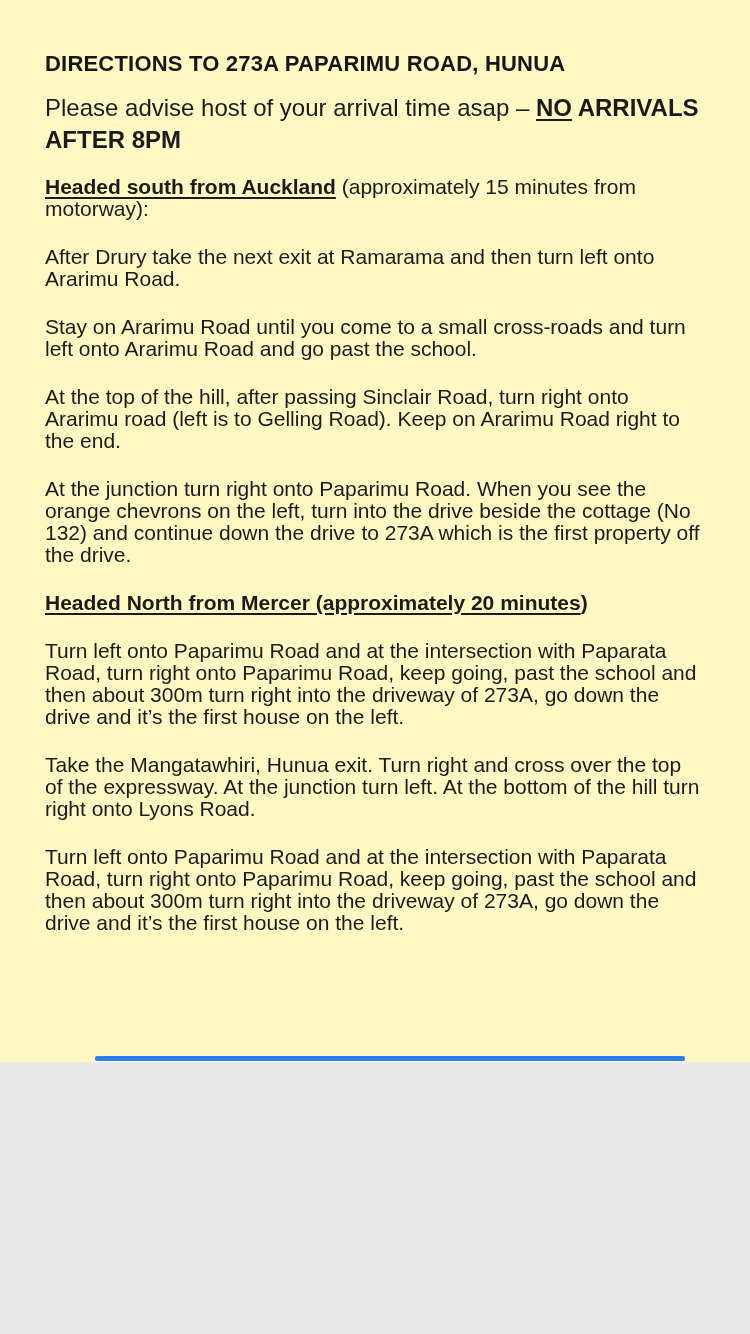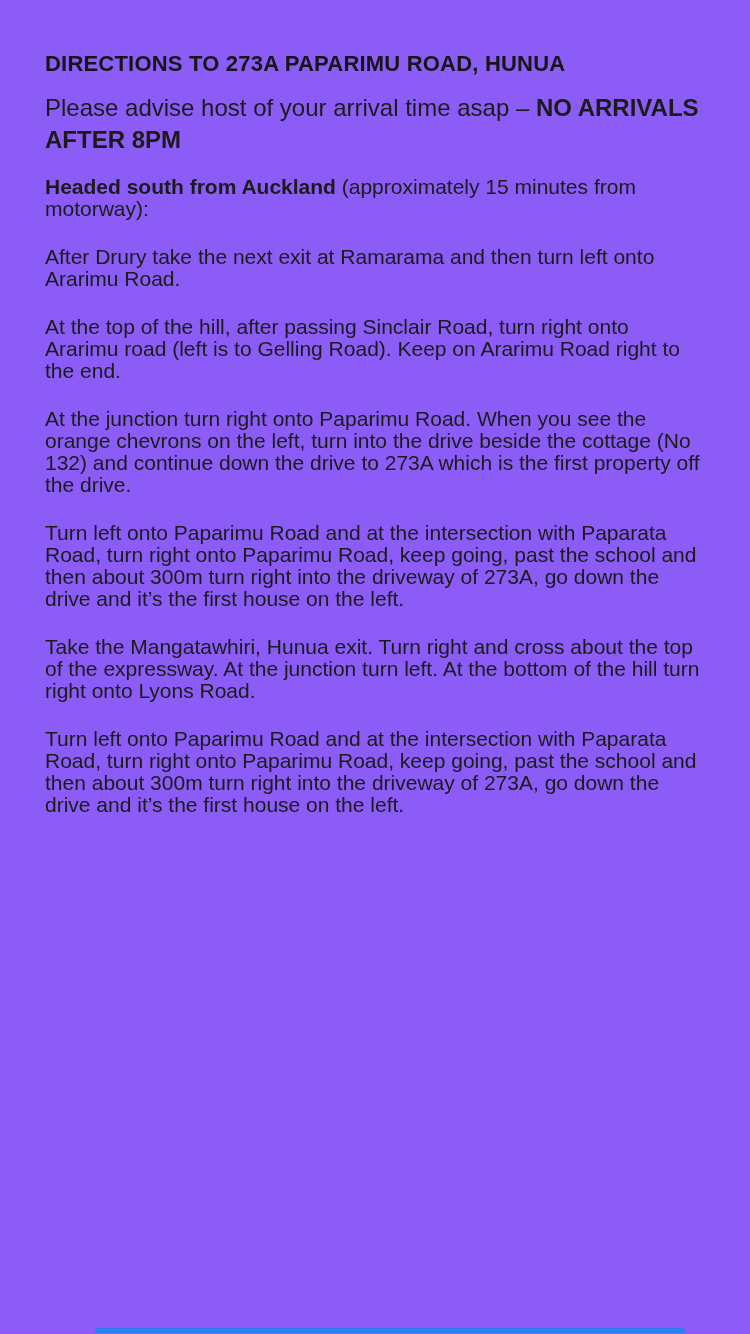--- a/index.html
+++ b/index.html
@@ -2,23 +2,23 @@
 <html><head>
 <meta charset="utf-8">
 <style>
   * { box-sizing: border-box; margin: 0; padding: 0; }
   html, body { background: #e9e9e9; }
   body { font-family: "Liberation Sans", "DejaVu Sans", sans-serif; }
 
   .page {
     position: relative;
     width: 750px;
-    height: 1334px;
+    height: 1062px;
     margin: 0 auto;
-    background: #8b5cf6;
+    background: #fef9c3;
     color: #1b1b1b;
     overflow: hidden;
     padding: 50px 30px 0 45px;
   }
 
   .doc-title {
     font-size: 22px;
     font-weight: bold;
     line-height: 28px;
     letter-spacing: 0.2px;
@@ -34,21 +34,21 @@
   }
 
   .para, .section-heading {
     font-size: 21px;
     line-height: 22px;
     margin-bottom: 26px;
     max-width: 658px;
   }
 
   .b { font-weight: bold; }
-  .u { text-underline-offset: 3px; }
+  .u { text-decoration: underline; text-underline-offset: 3px; }
 
   .bottom-bar {
     position: absolute;
     left: 95px;
     bottom: 1px;
     width: 590px;
     height: 5px;
     border-radius: 2px;
   }
 </style>
@@ -58,30 +58,32 @@
 <div class="page">
 
   <h1 class="doc-title">DIRECTIONS TO 273A PAPARIMU ROAD, HUNUA</h1>
 
   <p class="notice"><span>Please advise host of your arrival time asap – </span><span class="b u">NO</span><span class="b"> ARRIVALS AFTER 8PM</span></p>
 
   <p class="section-heading"><span class="b u">Headed south from Auckland</span><span> (approximately 15 minutes from motorway):</span></p>
 
   <p class="para">After Drury take the next exit at Ramarama and then turn left onto Ararimu Road.</p>
 
+  <p class="para">Stay on Ararimu Road until you come to a small cross-roads and turn left onto Ararimu Road and go past the school.</p>
 
   <p class="para">At the top of the hill, after passing Sinclair Road, turn right onto Ararimu road (left is to Gelling Road). Keep on Ararimu Road right to the end.</p>
 
   <p class="para">At the junction turn right onto Paparimu Road. When you see the orange chevrons on the left, turn into the drive beside the cottage (No 132) and continue down the drive to 273A which is the first property off the drive.</p>
 
+  <p class="section-heading"><span class="b u">Headed North from Mercer (approximately 20 minutes</span><span class="b">)</span></p>
 
 
 
   <p class="para">Turn left onto Paparimu Road and at the intersection with Paparata Road, turn right onto Paparimu Road, keep going, past the school and then about 300m turn right into the driveway of 273A, go down the drive and it’s the first house on the left.</p>
 
 
-  <p class="para">Take the Mangatawhiri, Hunua exit. Turn right and cross about the top of the expressway. At the junction turn left. At the bottom of the hill turn right onto Lyons Road.</p>
+  <p class="para">Take the Mangatawhiri, Hunua exit. Turn right and cross over the top of the expressway. At the junction turn left. At the bottom of the hill turn right onto Lyons Road.</p>
 
   <p class="para">Turn left onto Paparimu Road and at the intersection with Paparata Road, turn right onto Paparimu Road, keep going, past the school and then about 300m turn right into the driveway of 273A, go down the drive and it’s the first house on the left.</p>
 
   <div class="bottom-bar" style="background:#2e7df0"></div>
 
 </div>
 
 </body></html>

